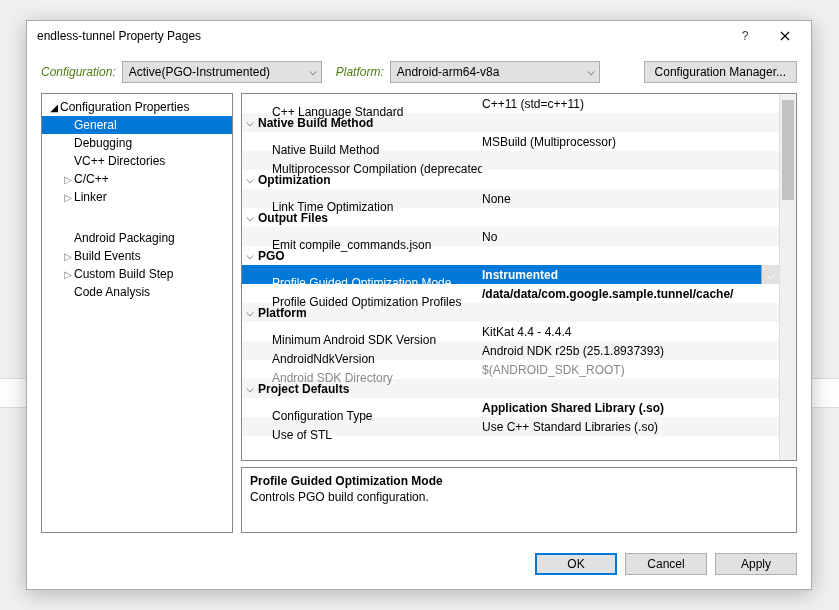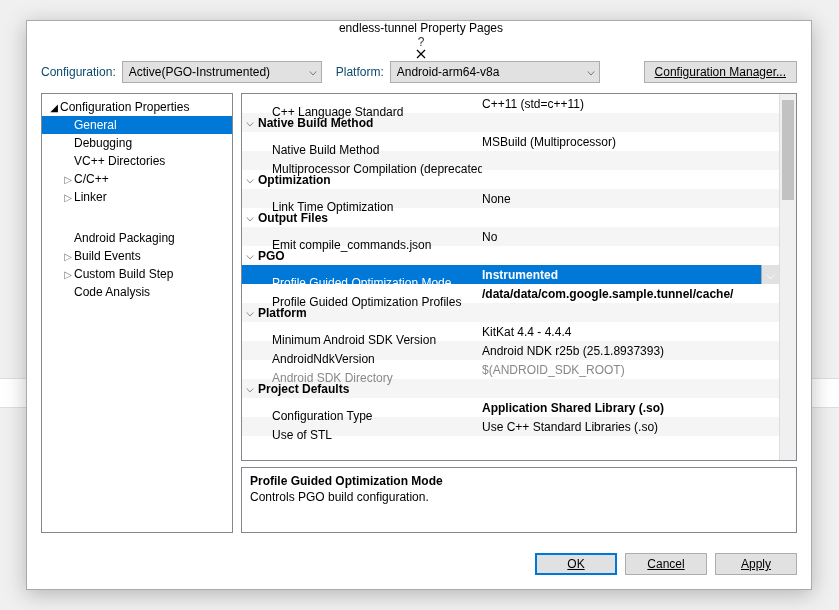--- a/index.html
+++ b/index.html
@@ -3,28 +3,28 @@
 <meta charset="utf-8">
 <style>
   * { box-sizing: border-box; margin: 0; padding: 0; font-family: "Segoe UI", Tahoma, sans-serif; font-size: 12px; }
   body { background: #f0f0f0; width: 839px; height: 610px; position: relative; }
   .backdrop { position: absolute; left: 0; top: 378px; width: 839px; height: 30px; background: #fff; border-top: 1px solid #ddd; border-bottom: 1px solid #ddd; }
   .dialog {
     position: absolute; left: 26px; top: 20px; width: 786px; height: 570px;
     background: #fff; border: 1px solid #aaa; box-shadow: 0 4px 20px rgba(0,0,0,0.25);
     display: flex; flex-direction: column;
   }
-  .titlebar { display: flex; align-items: center; height: 30px; padding: 0 6px 0 10px; flex-direction: column; }
+  .titlebar { display: flex; align-items: center; height: 30px; padding: 0 6px 0 10px; }
   .titlebar .title { flex: 1; color: #000; }
   .titlebar .tbtn { width: 40px; height: 26px; display: flex; align-items: center; justify-content: center; color: #333; }
   .toprow { display: flex; align-items: center; gap: 6px; padding: 10px 14px 10px 14px; }
-  .toprow label { color: #0c4a6e; }
+  .toprow label { color: #4d7c0f; font-style: italic; }
   .combo { display: flex; align-items: center; justify-content: space-between; border: 1px solid #adadad; background: #e1e1e1; height: 22px; padding: 0 4px 0 6px; }
   .combo .chev { font-size: 10px; color: #444; }
-  .btn { border: 1px solid #adadad; background: #e1e1e1; height: 22px; padding: 0 10px; display: flex; align-items: center; justify-content: center; text-decoration: underline; }
+  .btn { border: 1px solid #adadad; background: #e1e1e1; height: 22px; padding: 0 10px; display: flex; align-items: center; justify-content: center; }
   .main { flex: 1; display: flex; gap: 8px; padding: 0 14px 10px 14px; min-height: 0; }
   .tree { width: 192px; border: 1px solid #828790; background: #fff; padding-top: 4px; overflow: auto; }
   .tnode { display: flex; align-items: center; height: 18px; padding-left: 6px; white-space: nowrap; }
   .tnode .exp { width: 12px; display: inline-flex; justify-content: center; color: #777; font-size: 10px; }
   .tnode .exp.open { color: #000; }
   .tnode.sel { background: #0078d7; color: #fff; }
   .right { flex: 1; display: flex; flex-direction: column; gap: 6px; min-width: 0; }
   .grid { flex: 1; border: 1px solid #828790; background: #fff; position: relative; overflow: hidden; display: flex; }
   .gridbody { flex: 1; overflow: hidden; }
   .row { display: flex; height: 19px; align-items: center; }

